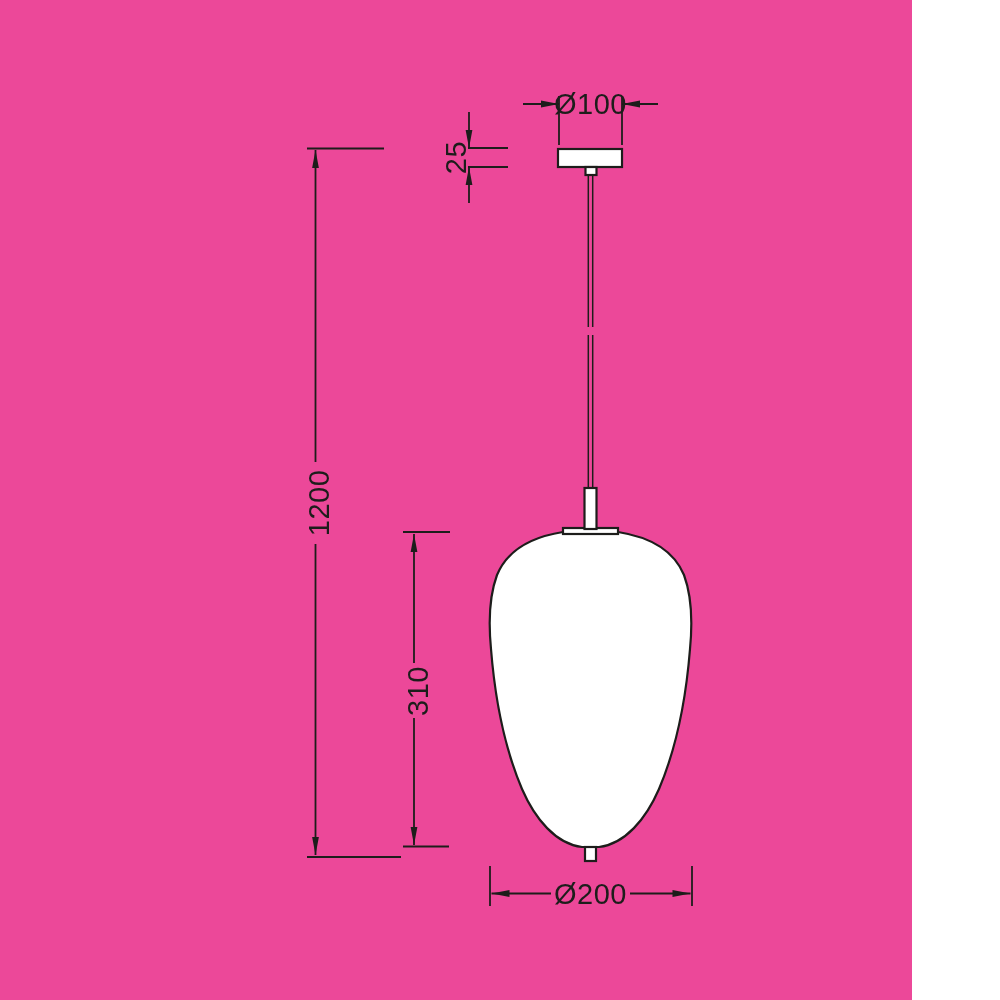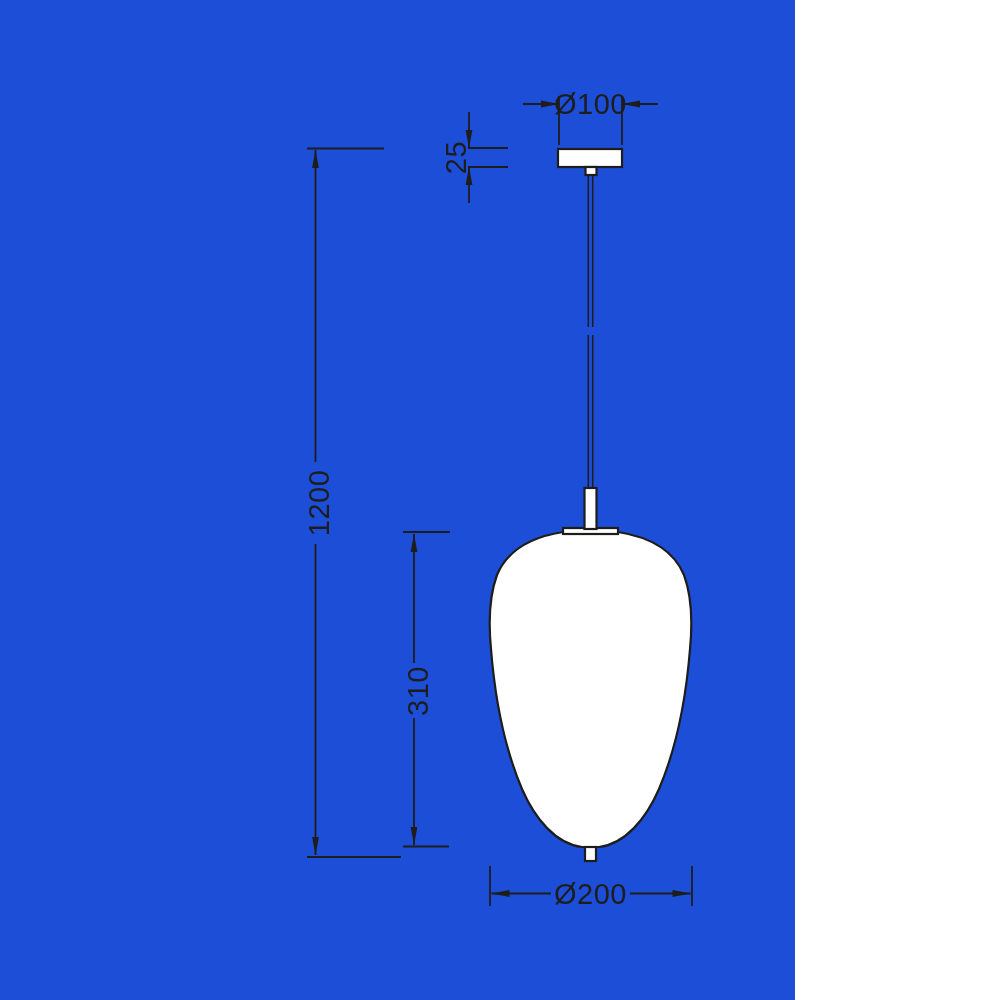--- a/index.html
+++ b/index.html
@@ -5,23 +5,23 @@
   html, body {
     margin: 0;
     padding: 0;
     background: #ffffff;
     width: 1000px;
     height: 1000px;
     font-family: "Liberation Sans", sans-serif;
   }
   .stage {
     position: relative;
-    width: 795px;
+    width: 912px;
     height: 1000px;
-    background: #1d4ed8;
+    background: #ec4899;
   }
   svg { display: block; }
   .obj {
     stroke: #1d1d1b;
     stroke-width: 2.2;
     fill: #ffffff;
   }
   .cord {
     stroke: #1d1d1b;
     stroke-width: 1.5;

